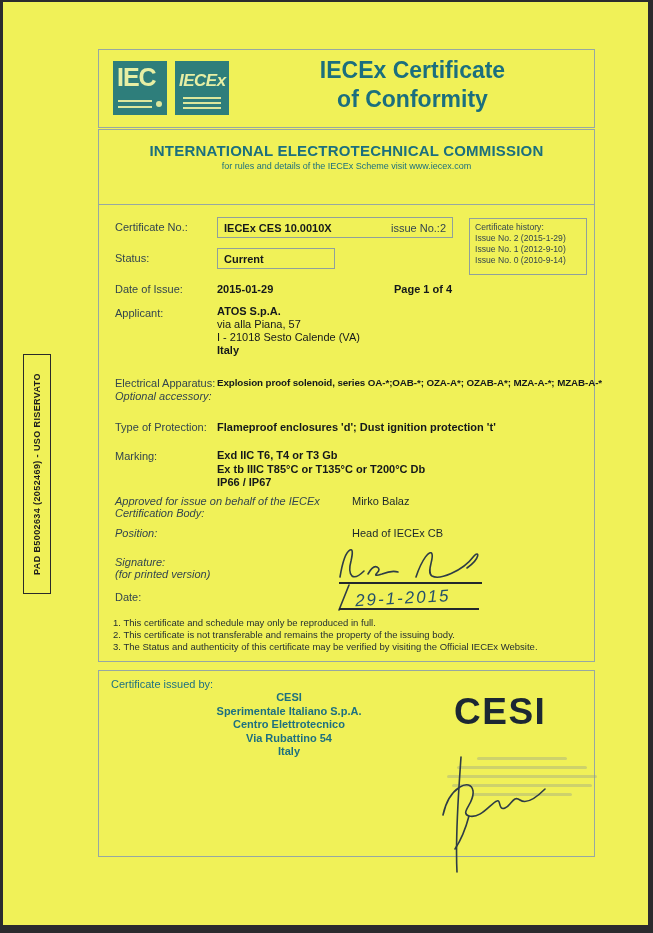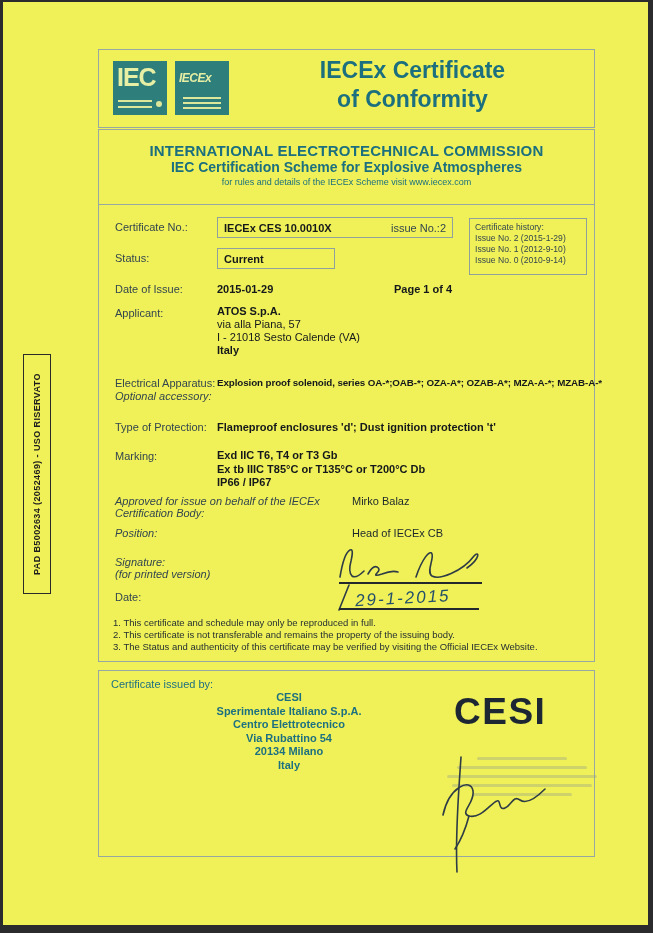--- a/index.html
+++ b/index.html
@@ -21,21 +21,21 @@
     writing-mode:vertical-rl; transform:rotate(180deg);
     font-size:9px; font-weight:bold; color:#1d1d1d; letter-spacing:0.4px;
     white-space:nowrap;
   }
 
   
   .logo-square { position:absolute; background:#2e7e7b; }
   .logo-iec-text { position:absolute; left:4px; top:2px; color:#e7efa4; font-weight:bold; font-size:25px; letter-spacing:-1px; }
   .logo-bar { position:absolute; background:#dce79c; height:2.5px; }
   .logo-dot { position:absolute; width:6px; height:6px; border-radius:50%; background:#dce79c; }
-  .logo-iecex-text { position:absolute; left:4px; top:10px; color:#e7efa4; font-weight:bold; font-style:italic; font-size:12px; letter-spacing:-0.5px; }
+  .logo-iecex-text { position:absolute; left:4px; top:10px; color:#e7efa4; font-weight:bold; font-style:italic; font-size:17px; letter-spacing:-0.5px; }
   .cert-title {
     position:absolute; left:140px; right:8px; top:6px;
     text-align:center; color:#1b6f7e; font-weight:bold; font-size:23px; line-height:29px;
   }
   .comm-line1 { margin-top:12px; text-align:center; color:#1b6f7e; font-weight:bold; font-size:15px; letter-spacing:0.2px; }
   .comm-line2 { text-align:center; color:#1b6f7e; font-weight:bold; font-size:14px; }
   .comm-line3 { margin-top:2px; text-align:center; color:#1b6f7e; font-size:9px; }
 
   
   .lbl { position:absolute; font-size:11px; color:#33454e; }
@@ -81,21 +81,20 @@
       <span class="logo-bar" style="left:8px; bottom:6px; width:38px; height:2px;"></span>
     </div>
     <div class="cert-title">
       <div>IECEx Certificate</div>
       <div>of Conformity</div>
     </div>
   </div>
 
   <div class="box" style="left:95px; top:127px; width:497px; height:76px;">
     <div class="comm-line1">INTERNATIONAL ELECTROTECHNICAL COMMISSION</div>
-    <div class="comm-line2">IEC Certification Scheme for Explosive Atmospheres</div>
     <div class="comm-line3">for rules and details of the IECEx Scheme visit www.iecex.com</div>
   </div>
 
   <div class="box" style="left:95px; top:202px; width:497px; height:458px;">
 
     <span class="lbl" style="left:16px; top:16px;">Certificate No.:</span>
     <div class="field-box" style="left:118px; top:12px; width:236px; height:21px; justify-content:space-between;">
       <span style="font-size:11px; font-weight:bold; color:#14181b;">IECEx CES 10.0010X</span>
       <span style="font-size:11px; color:#33454e;">issue No.:2</span>
     </div>
@@ -168,21 +167,20 @@
     </div>
   </div>
 
   <div class="box" style="left:95px; top:668px; width:497px; height:187px;">
     <span class="issuer-label">Certificate issued by:</span>
     <div class="issuer-address">
       <div>CESI</div>
       <div>Sperimentale Italiano S.p.A.</div>
       <div>Centro Elettrotecnico</div>
       <div>Via Rubattino 54</div>
-      <div>20134 Milano</div>
       <div>Italy</div>
     </div>
     <span class="cesi-logo">CESI</span>
     <div class="faint-block">
       <div class="faint-bar" style="width:90px;"></div>
       <div class="faint-bar" style="width:130px;"></div>
       <div class="faint-bar" style="width:150px;"></div>
       <div class="faint-bar" style="width:140px;"></div>
       <div class="faint-bar" style="width:100px;"></div>
     </div>

